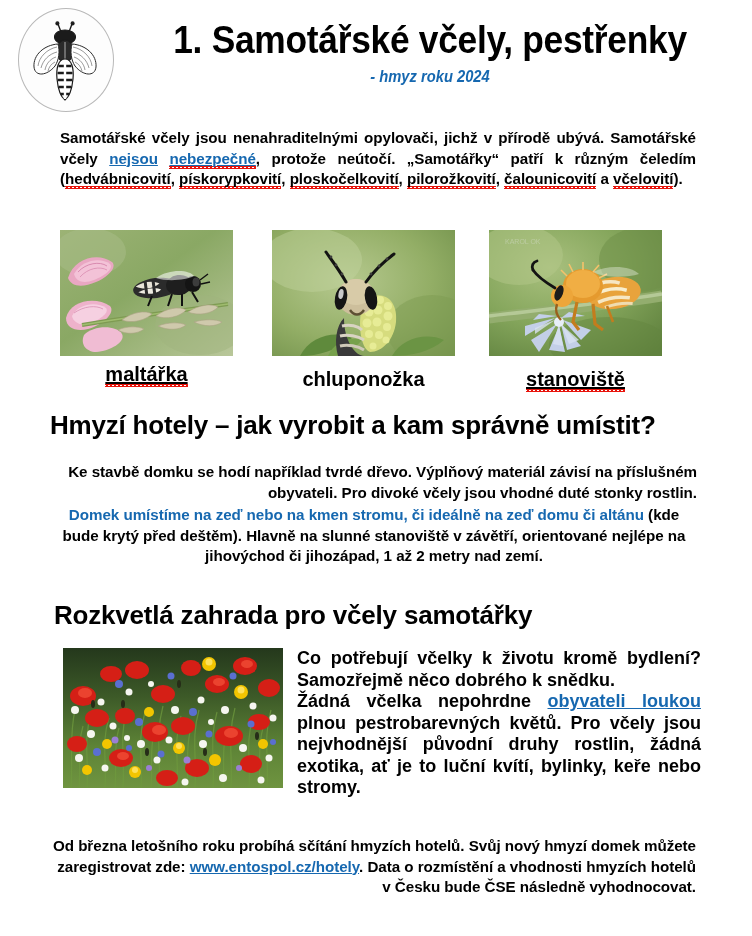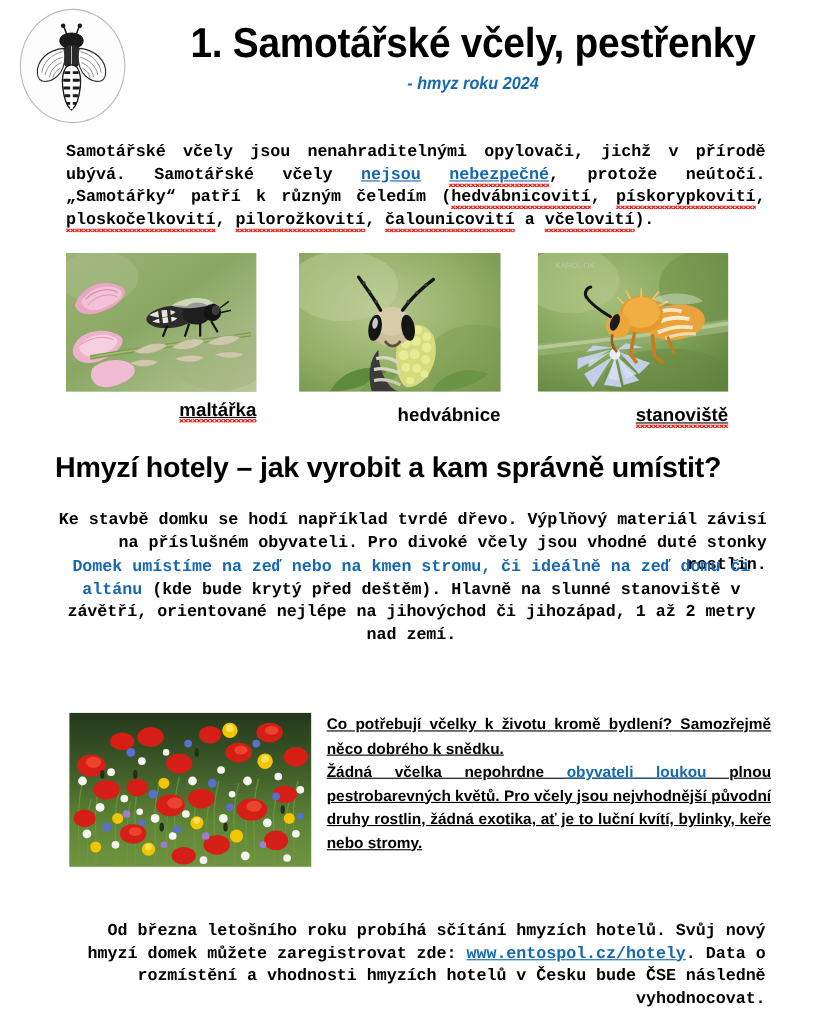--- a/index.html
+++ b/index.html
@@ -64,21 +64,21 @@
     font-family: "Liberation Sans Narrow", "Liberation Sans", sans-serif;
     font-weight: bold;
     font-style: italic;
     font-size: 16px;
     color: #1668b0;
     transform: scaleX(0.92);
     transform-origin: center;
   }
   .body-par {
     position: absolute;
-    font-family: Liberation Mono, monospace;
+    font-family: Liberation Sans, sans-serif;
     font-weight: bold;
     font-size: 15.2px;
     line-height: 20.5px;
     text-align: justify;
     color: #000;
     letter-spacing: -0.05px;
   }
   .sect-heading {
     position: absolute;
     font-family: "Liberation Sans Narrow", "Liberation Sans", sans-serif;
@@ -122,36 +122,35 @@
     position: absolute;
     overflow: hidden;
     background: #8aa86a;
   }
   .photo .ph-inner { position:absolute; inset:0; }
 
   .cap {
     position: absolute;
     font-family: "Liberation Sans Narrow", "Liberation Sans", sans-serif;
     font-weight: bold;
-    font-size: 17px;
-    text-align: right;
+    font-size: 20px;
+    text-align: center;
     white-space: nowrap;
     color: #000;
   }
 
   
   .aside-par {
     position: absolute;
     font-family: "Liberation Sans", sans-serif;
     font-weight: bold;
-    font-size: 14px;
+    font-size: 18px;
     line-height: 21.5px;
     text-align: justify;
     color: #000;
-    text-decoration: underline;
   }
 </style>
 </head>
 <body>
 
 <div class="page">
 
   <div class="header">
 
     <div class="logo-circle">
@@ -384,36 +383,37 @@
         <path d="M104 42 C120 34 142 36 150 44 C138 48 116 48 104 42 Z" fill="#ffffff" opacity="0.35"></path>
       </g>
       <text x="16" y="14" font-family="Liberation Sans, sans-serif" font-size="7" fill="#cfd9c0" opacity="0.55">KAROL OK</text>
     </svg>
   </div>
 
   <div class="cap" style="left:60px; top:363px; width:173px;">
     <span class="sq u-black">maltářka</span>
   </div>
   <div class="cap" style="left:272px; top:368px; width:183px;">
-    <span>hedvábnice</span>
+    <span>chluponožka</span>
   </div>
   <div class="cap" style="left:489px; top:368px; width:173px;">
     <span class="sq u-black">stanoviště</span>
   </div>
 
   <div class="sect-heading" style="left:50px; top:410px;">Hmyzí hotely – jak vyrobit a kam správně umístit?</div>
 
   <div class="body-par" style="left:51px; top:462px; width:646px; text-align:right;">
     <span>Ke stavbě domku se hodí například </span><span class="strong-run">tvrdé dřevo</span><span>. </span><span class="strong-run">Výplňový materiál</span><span> závisí na příslušném obyvateli. Pro divoké včely jsou vhodné duté stonky rostlin.</span>
   </div>
 
   <div class="body-par" style="left:51px; top:505px; width:646px; text-align:center;">
     <span class="blue-run">Domek umístíme na zeď nebo na kmen stromu, či ideálně na zeď domu či altánu</span><span> (kde bude krytý před deštěm). Hlavně na slunné stanoviště v závětří, orientované nejlépe na jihovýchod či jihozápad, 1 až 2 metry nad zemí.</span>
   </div>
 
+  <div class="sect-heading" style="left:54px; top:600px;">Rozkvetlá zahrada pro včely samotářky</div>
 
   <div class="photo" style="left:63px; top:648px; width:220px; height:140px;">
     <svg class="ph-inner" viewBox="0 0 220 140" preserveAspectRatio="none" xmlns="http://www.w3.org/2000/svg">
       <defs>
         <linearGradient id="meadowbg" x1="0" y1="0" x2="0" y2="1">
           <stop offset="0%" stop-color="#24381c"></stop>
           <stop offset="35%" stop-color="#3d5a28"></stop>
           <stop offset="70%" stop-color="#5d8336"></stop>
           <stop offset="100%" stop-color="#6f9440"></stop>
         </linearGradient>

